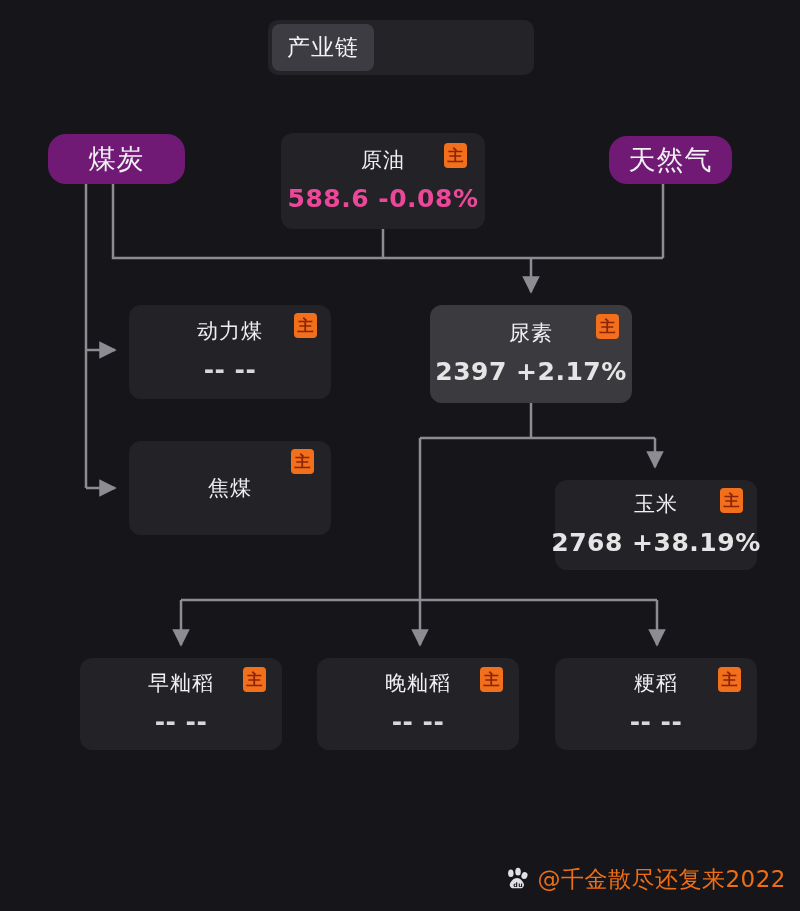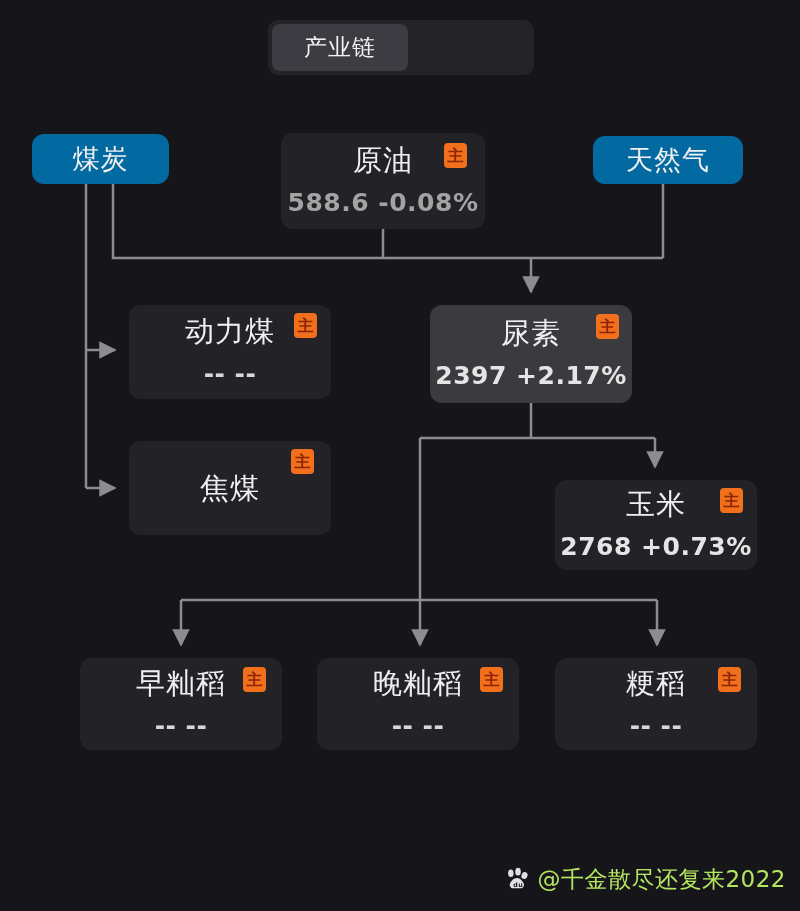--- a/index.html
+++ b/index.html
@@ -27,75 +27,76 @@
     font-size:23px; letter-spacing:1px;
     color:#9a9aa2;
     border-radius:8px;
     cursor:pointer;
     user-select:none;
   }
   .seg-btn.active{
     background:#3c3c42;
     color:#f2f2f4;
   }
-  #seg0{ width:136px; }
+  #seg0{ width:102px; }
   #seg1{ width:139px; }
 
   
   #wires{ position:absolute; left:0; top:0; width:800px; height:911px; pointer-events:none; }
 
   
   .node{
     position:absolute;
     border-radius:12px;
     display:flex; flex-direction:column;
     align-items:center; justify-content:center;
     cursor:pointer;
   }
   .node .nm{
     color:#f0f0f2;
-    font-size:29px;
+    font-size:21px;
     line-height:1.05;
     letter-spacing:1px;
     white-space:nowrap;
   }
   .node .qt{
     font-size:25px;
     font-weight:bold;
     letter-spacing:0.5px;
     white-space:nowrap;
     margin-top:12px;
   }
   .up   { color:#e5e5e5; }
-  .down { color:#a3a3a3; }
+  .down { color:#ec4899; }
   .flat { color:#d8d8dc; letter-spacing:2px; }
 
   .card{ background:#232327; }
   .card-lit{ background:#3b3b3f; }
   .tag{
-    background:#0369a1;
-    border-radius:12px;
+    background:#701a75;
+    border-radius:18px;
+    margin-left:16px;
   }
   .tag .nm{ font-size:27px; }
 
   .badge{
     position:absolute;
     width:23px; height:25px;
     background:#f2701c;
     border-radius:4px;
     color:#8d2408;
     font-size:16px; font-weight:bold;
     line-height:25px; text-align:center;
     letter-spacing:0;
   }
 
   
   #n-coal     { left:32px;  top:134px; width:137px; height:50px; }
   #n-oil      { left:281px; top:133px; width:204px; height:96px; }
-  #n-gas      { left:593px; top:136px; width:150px; height:48px; }
+  #n-gas      { left:593px; top:136px; width:123px; height:48px; }
   #n-thermal  { left:129px; top:305px; width:202px; height:94px; }
   #n-urea     { left:430px; top:305px; width:202px; height:98px; }
   #n-coking   { left:129px; top:441px; width:202px; height:94px; }
   #n-corn     { left:555px; top:480px; width:202px; height:90px; }
   #n-rice-e   { left:80px;  top:658px; width:202px; height:92px; }
   #n-rice-l   { left:317px; top:658px; width:202px; height:92px; }
   #n-rice-j   { left:555px; top:658px; width:202px; height:92px; }
 
   #n-oil     .badge{ left:163px; top:10px; }
   #n-thermal .badge{ left:165px; top:8px; }
@@ -103,21 +104,21 @@
   #n-coking  .badge{ left:162px; top:8px; }
   #n-corn    .badge{ left:165px; top:8px; }
   #n-rice-e  .badge{ left:163px; top:9px; }
   #n-rice-l  .badge{ left:163px; top:9px; }
   #n-rice-j  .badge{ left:163px; top:9px; }
 
   
   .watermark{
     position:absolute; right:14px; bottom:16px;
     display:flex; align-items:center; gap:7px;
-    color:#bef264;
+    color:#f97316;
     font-size:23px;
     letter-spacing:0.5px;
     opacity:.95;
   }
   .paw{ width:25px; height:25px; display:block; }
 </style>
 </head>
 <body>
 
 <div id="stage">
@@ -190,21 +191,21 @@
   </div>
 
   <div class="node card" id="n-coking">
     <span class="badge">主</span>
     <span class="nm">焦煤</span>
   </div>
 
   <div class="node card" id="n-corn">
     <span class="badge">主</span>
     <span class="nm">玉米</span>
-    <span class="qt up">2768 +0.73%</span>
+    <span class="qt up">2768 +38.19%</span>
   </div>
 
   <div class="node card" id="n-rice-e">
     <span class="badge">主</span>
     <span class="nm">早籼稻</span>
     <span class="qt flat">-- --</span>
   </div>
 
   <div class="node card" id="n-rice-l">
     <span class="badge">主</span>

